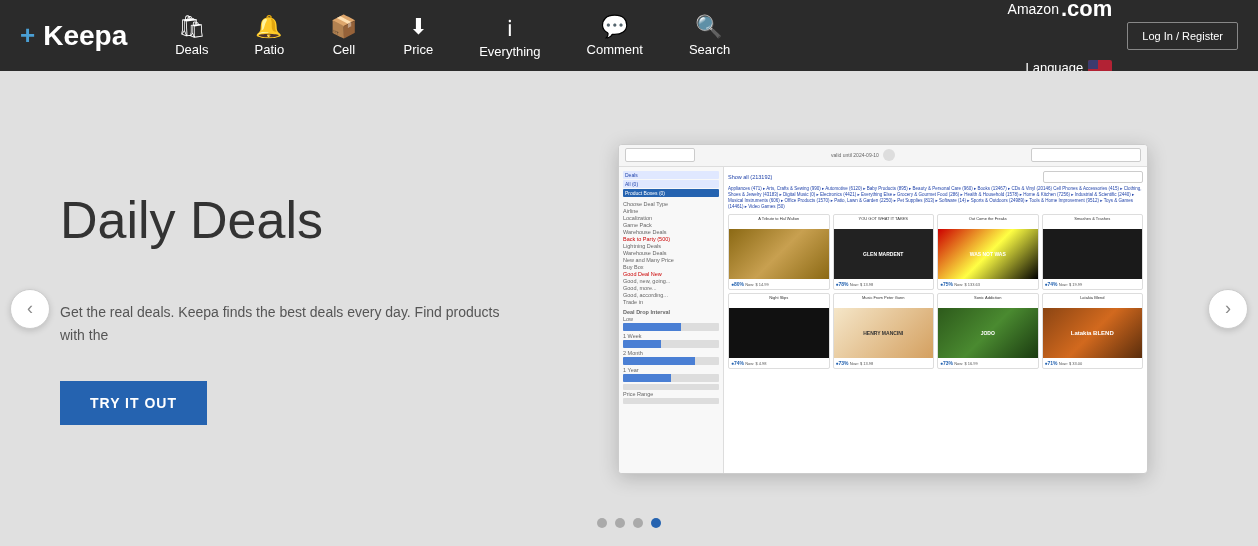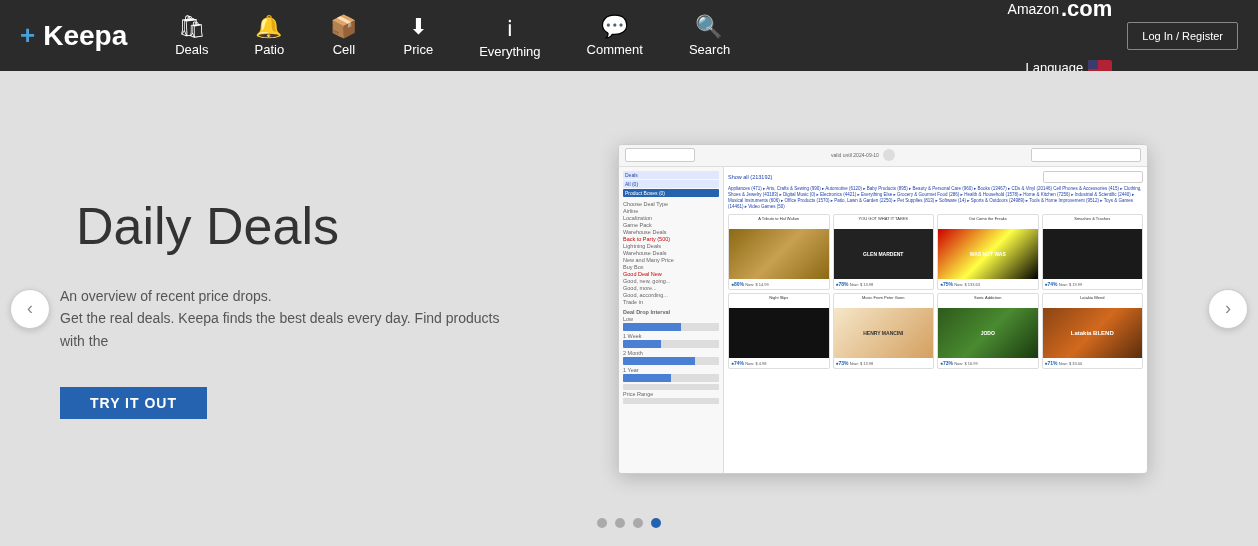--- a/index.html
+++ b/index.html
@@ -112,33 +112,32 @@
     .hero-left {
       flex: 0 0 500px;
       padding-right: 40px;
     }
     .hero-title {
       font-size: 52px;
       font-weight: 300;
       color: #333;
       margin-bottom: 30px;
       line-height: 1.1;
-      margin-left: 16px;
     }
     .hero-desc {
       font-size: 14px;
       color: #555;
       line-height: 1.6;
       margin-bottom: 35px;
     }
     .try-btn {
       background: #2563b0;
       color: white;
       border: none;
-      padding: 8px 30px;
+      padding: 14px 30px;
       font-size: 14px;
       font-weight: bold;
       cursor: pointer;
       letter-spacing: 1px;
       text-transform: uppercase;
     }
 
     
     .hero-right {
       flex: 0 0 580px;
@@ -404,21 +403,21 @@
   </div>
 </nav>
 
 <section class="hero">
 
   <button class="arrow-btn arrow-left">‹</button>
 
   <div class="hero-left">
     <h1 class="hero-title">Daily Deals</h1>
     <p class="hero-desc">
-      <span>An overview of recent price drops.</span><br>
+      <br>
       <span>Get the real deals. Keepa finds the best deals every day. Find products with the</span><br>
     </p>
     <button class="try-btn">TRY it Out</button>
   </div>
 
   <div class="hero-right">
     <div class="screenshot-container">
 
       <div class="sc-header">
         <div class="sc-search-bar"></div>

